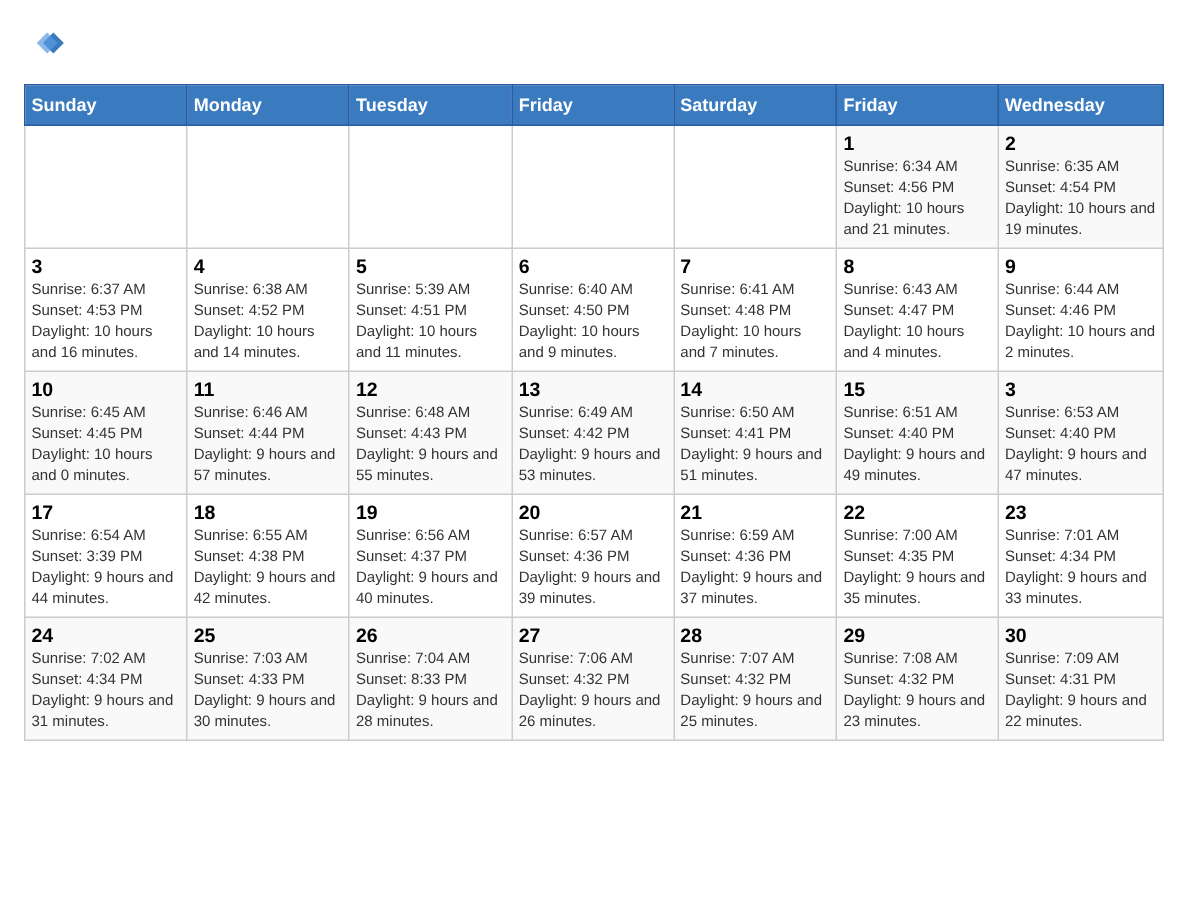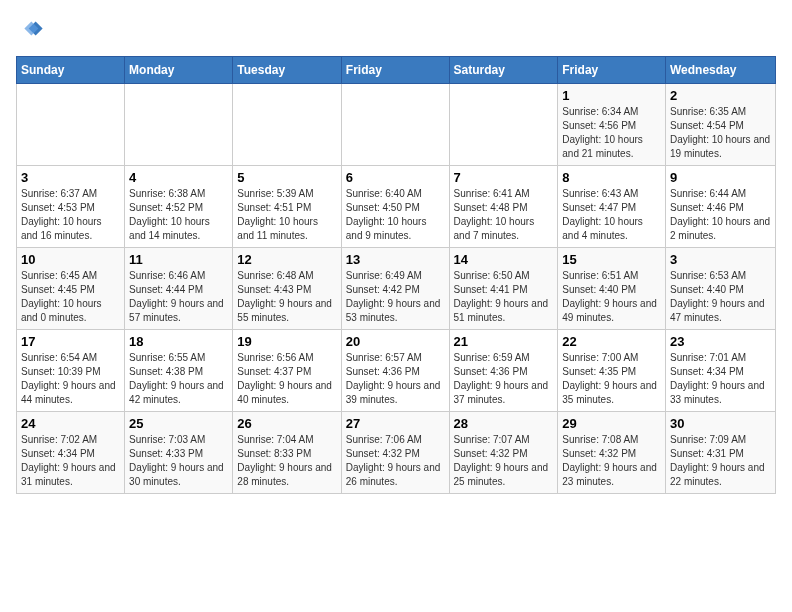--- a/index.html
+++ b/index.html
@@ -224,21 +224,21 @@
           <span class="day-number">3</span>
           <div class="day-info">Sunrise: 6:53 AM
 Sunset: 4:40 PM
 Daylight: 9 hours and 47 minutes.</div>
         </td>
       </tr>
       <tr>
         <td>
           <span class="day-number">17</span>
           <div class="day-info">Sunrise: 6:54 AM
-Sunset: 10:39 PM
+Sunset: 3:39 PM
 Daylight: 9 hours and 44 minutes.</div>
         </td>
         <td>
           <span class="day-number">18</span>
           <div class="day-info">Sunrise: 6:55 AM
 Sunset: 4:38 PM
 Daylight: 9 hours and 42 minutes.</div>
         </td>
         <td>
           <span class="day-number">19</span>

